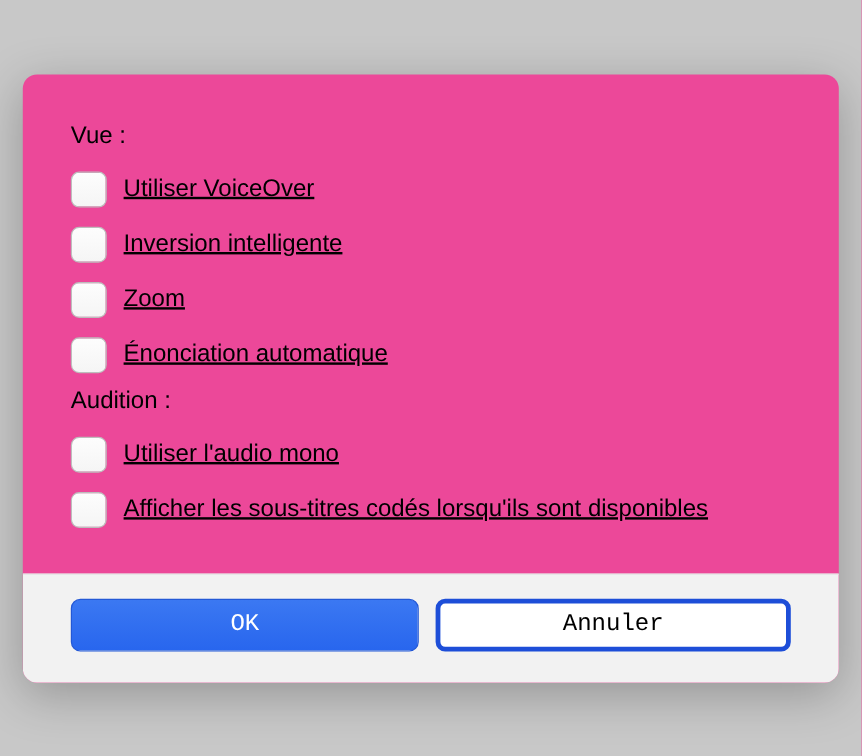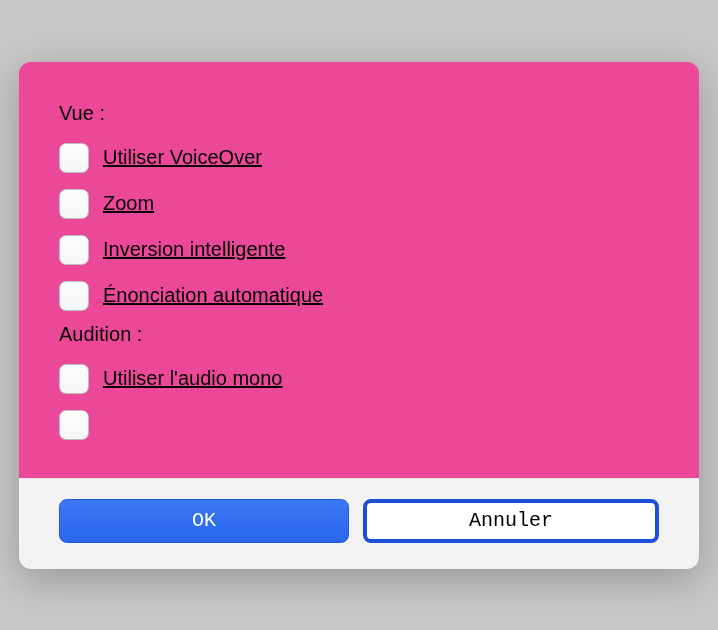--- a/index.html
+++ b/index.html
@@ -94,42 +94,43 @@
 
     <div class="section-label">Vue :</div>
 
     <div class="option-row">
       <div class="checkbox"></div>
       <span class="option-label">Utiliser VoiceOver</span>
     </div>
 
     <div class="option-row">
       <div class="checkbox"></div>
-      <span class="option-label">Zoom</span>
+      <span class="option-label">Inversion intelligente</span>
     </div>
 
     <div class="option-row">
       <div class="checkbox"></div>
-      <span class="option-label">Inversion intelligente</span>
+      <span class="option-label">Zoom</span>
     </div>
 
     <div class="option-row">
       <div class="checkbox"></div>
       <span class="option-label">Énonciation automatique</span>
     </div>
 
     <div class="section-label">Audition :</div>
 
     <div class="option-row">
       <div class="checkbox"></div>
       <span class="option-label">Utiliser l'audio mono</span>
     </div>
 
     <div class="option-row">
       <div class="checkbox"></div>
+      <span class="option-label">Afficher les sous-titres codés lorsqu'ils sont disponibles</span>
     </div>
 
   </div>
 
   <div class="footer">
     <button class="btn btn-primary">OK</button>
     <button class="btn btn-secondary">Annuler</button>
   </div>
 </div>
 

